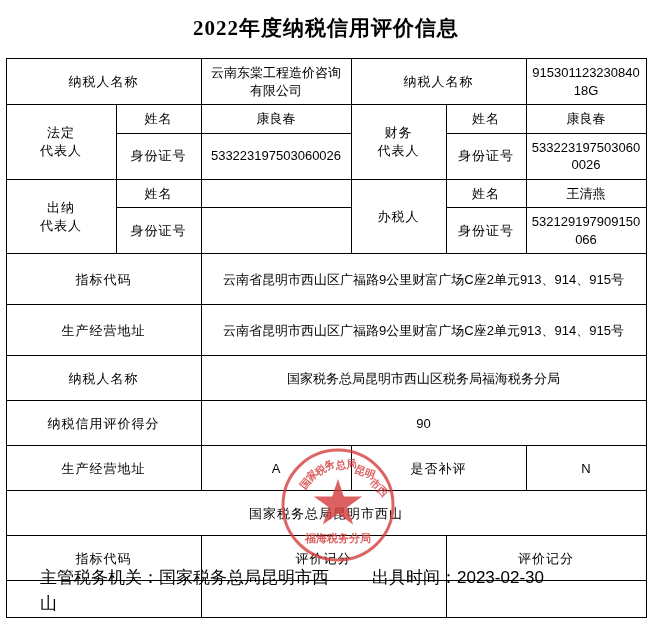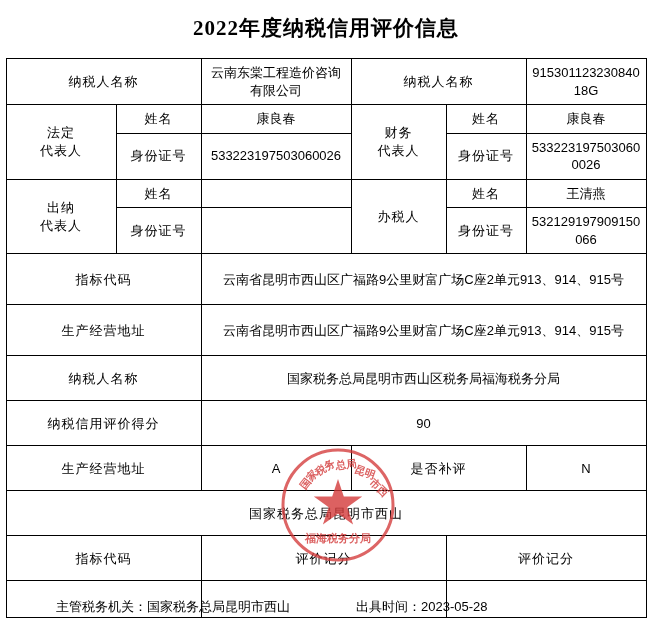--- a/index.html
+++ b/index.html
@@ -61,24 +61,24 @@
   }
   .record-header {
     letter-spacing: 1px;
   }
   .footer {
     position: absolute;
     left: 0;
     right: 0;
     bottom: 18px;
     display: flex;
-    justify-content: center;
+    justify-content: space-between;
     padding: 0 40px;
     box-sizing: border-box;
-    font-size: 13px;
+    font-size: 17px;
     line-height: 1.5;
   }
   .footer-left {
     width: 300px;
     text-align: left;
   }
   .footer-right {
     width: 240px;
     text-align: left;
     padding-top: 0px;
@@ -221,16 +221,16 @@
         <text x="75" y="26" transform="rotate(20 75 26)">昆明</text>
         <text x="90" y="37" transform="rotate(44 90 37)">市西</text>
       </g>
     </svg>
   </div>
 
   <div class="footer">
     <div class="footer-left">
       <div>主管税务机关：国家税务总局昆明市西山</div>
     </div>
-    <div class="footer-right">出具时间：2023-05-28</div>
+    <div class="footer-right">出具时间：2023-02-30</div>
   </div>
 
 </div>
 
 </body></html>

